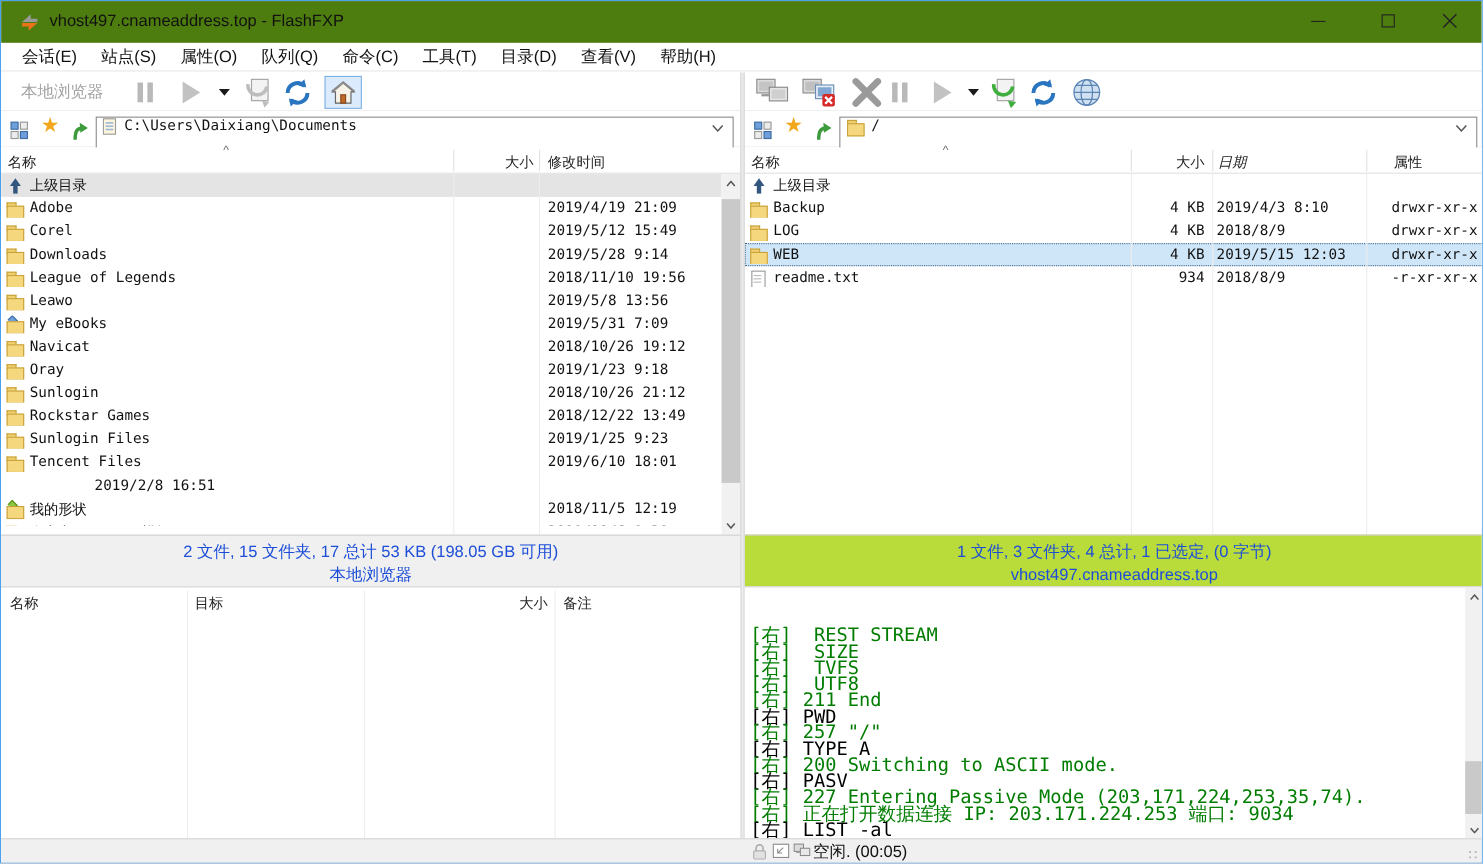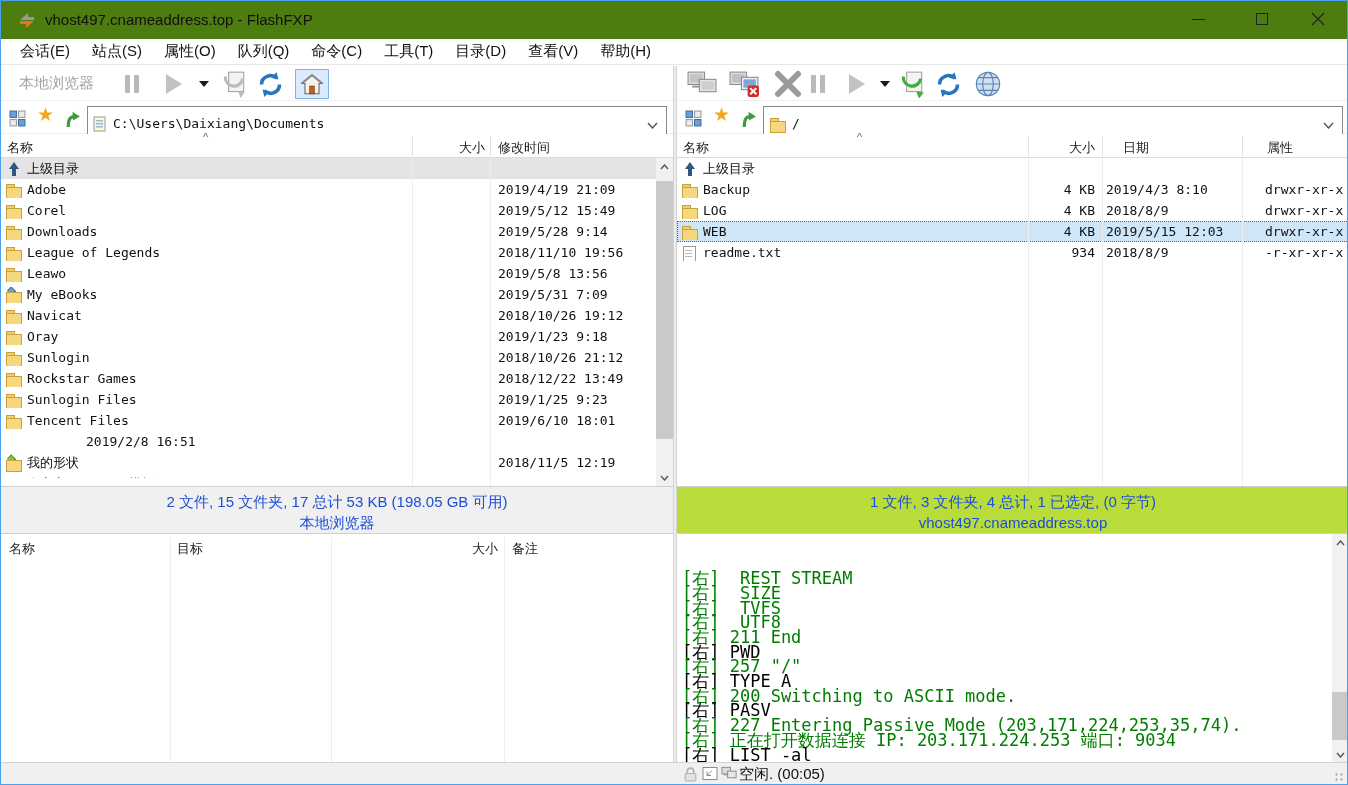--- a/index.html
+++ b/index.html
@@ -35,21 +35,21 @@
                 border-left:5px solid #b9b9b9; border-right:5px solid #b9b9b9; }
   .play-icon { display:inline-block; width:0; height:0;
                border-left:16px solid #c2c2c2; border-top:10px solid transparent; border-bottom:10px solid transparent; }
   .caret-down { display:inline-block; width:0; height:0;
                 border-left:5px solid transparent; border-right:5px solid transparent; border-top:6px solid #1a1a1a; }
   .home-box { background:#dbeafc; border:1px solid #7fb2e4; padding:1px 3px; }
 
   .pathbar { position:absolute; left:0; top:36px; width:100%; height:32px; border-bottom:1px solid #efefef; }
   .pb-item { position:absolute; top:5px; height:22px; display:flex; align-items:center; }
   .combo { position:absolute; top:4px; height:35px; background:#fff; border:1px solid #8a8a8a;
-           display:flex; align-items:center; padding-left:5px; }
+           display:flex; padding-left:5px; }
   .combo-text { font-family:"DejaVu Sans Mono", monospace; font-size:13px; margin-left:6px; color:#111; flex:1; }
   .combo-chevron { margin-right:8px; }
 
   
   .listheader { position:absolute; left:0; top:68px; width:100%; height:24px; background:#fff;
                 border-bottom:1px solid #dcdcdc; font-size:13px; color:#222; }
   .hcell { position:absolute; top:5px; }
   .hsep { position:absolute; top:2px; width:1px; height:20px; background:#e2e2e2; }
   .sort { position:absolute; top:-3px; font-size:11px; color:#666; }
 
@@ -493,21 +493,21 @@
               <path d="M1 1l4.5 5L10 1" fill="none" stroke="#555" stroke-width="1.4"></path>
             </svg>
         </span>
       </div>
     </div>
 
     <div class="listheader">
       <span class="hcell" style="left:6px;">名称</span>
       <span class="sort" style="left:180px;">^</span>
       <span class="hcell" style="left:352px; width:66px; text-align:right;">大小</span>
-      <span class="hcell" style="left:446px;">日期</span>
+      <span class="hcell" style="left:430px;font-style:italic;">日期</span>
       <span class="hcell" style="left:590px;">属性</span>
       <span class="hsep" style="left:351px;"></span>
         <span class="hsep" style="left:425px;"></span>
         <span class="hsep" style="left:565px;"></span>
     </div>
 
     <div class="list">
 
         <div class="row">
           <span class="cell c-name">

